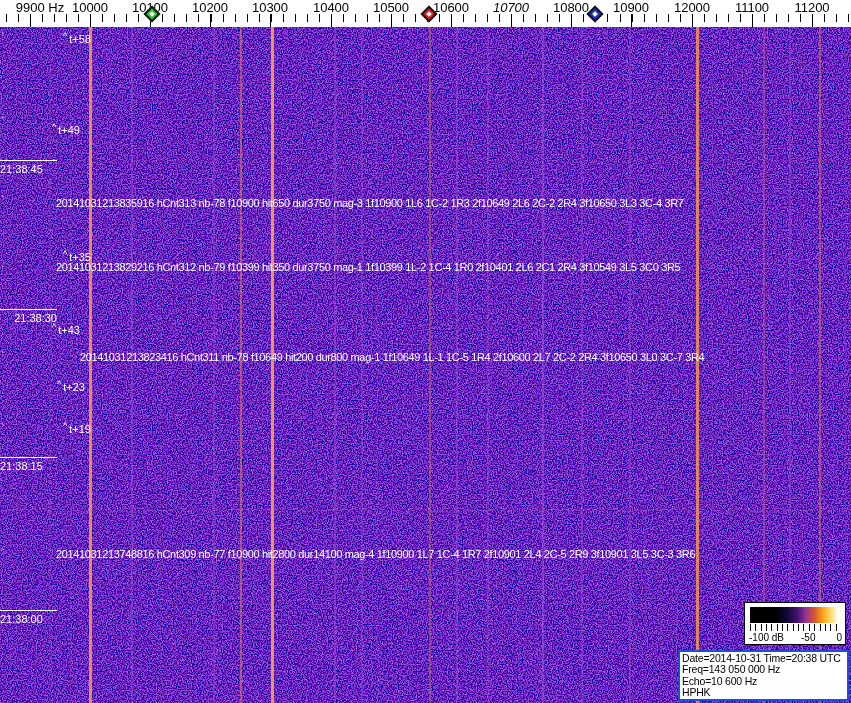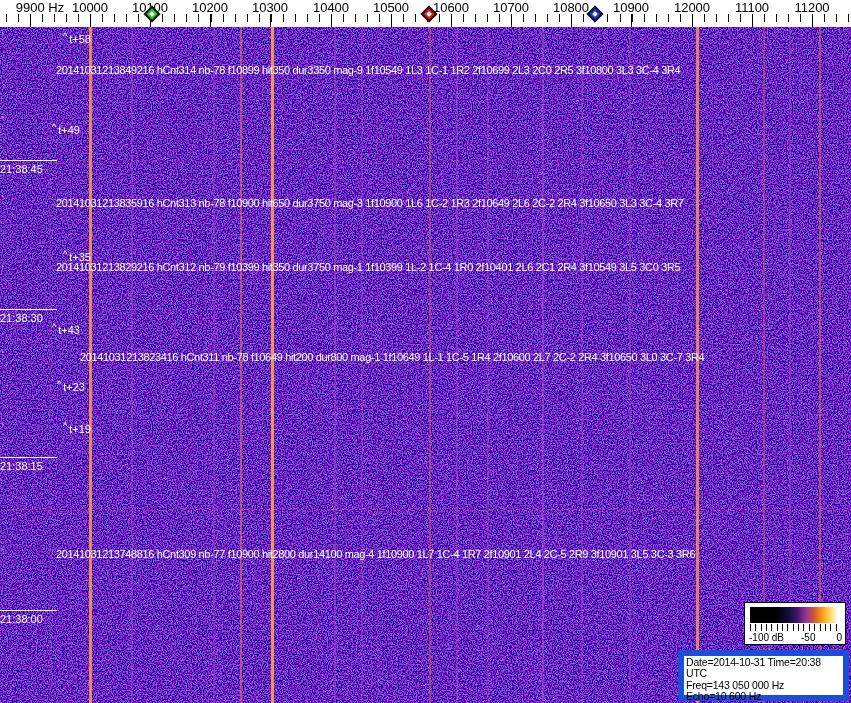--- a/index.html
+++ b/index.html
@@ -30,21 +30,21 @@
   .edgemark{position:absolute;left:1px;color:#fff;font-size:11px;line-height:6px;}
   
   .legend{position:absolute;left:744px;top:602px;width:102px;height:43px;background:#fff;border:1px solid #000;box-sizing:border-box;}
   .legend .bar{position:absolute;left:5px;top:4px;width:91px;height:16px;
        background:linear-gradient(to right,#000 0%,#000 28%,#140a3c 42%,#43136e 52%,#93309c 61%,#d75a2a 71%,#f7a21b 80%,#ffd75e 88%,#fff 97%);}
   .legend .lticks{position:absolute;left:5px;top:21px;width:91px;height:7px;
        background:repeating-linear-gradient(to right,#000 0,#000 1px,transparent 1px,transparent 5.35px);}
   .legend span{position:absolute;top:29px;font-size:10px;color:#000;white-space:nowrap;}
   .legend .ll{left:4px;} .legend .lm{left:56px;} .legend .lr{right:3px;}
   
-  .info{position:absolute;left:678px;top:650px;width:171px;height:51px;background:#fff;border:6px solid #1d4ed8;
+  .info{position:absolute;left:678px;top:650px;width:171px;height:51px;background:#fff;border:2px solid #1d4ed8;
         box-sizing:border-box;padding:1px 2px;font-size:10.5px;letter-spacing:-.2px;line-height:11.3px;color:#000;}
 </style>
 </head>
 <body>
 
 <div id="app">
 
   <div class="spectro">
     <svg width="851" height="676">
       <filter id="nz" x="0" y="0" width="100%" height="100%">
@@ -115,21 +115,21 @@
       <div class="flabel" style="left: 210px;">10200</div>
       <div class="major-tick" style="left: 210px;"></div>
       <div class="flabel" style="left: 270px;">10300</div>
       <div class="major-tick" style="left: 270px;"></div>
       <div class="flabel" style="left: 331px;">10400</div>
       <div class="major-tick" style="left: 331px;"></div>
       <div class="flabel" style="left: 391px;">10500</div>
       <div class="major-tick" style="left: 391px;"></div>
       <div class="flabel" style="left: 451px;">10600</div>
       <div class="major-tick" style="left: 451px;"></div>
-      <div class="flabel" style="left: 511px;">10700</div>
+      <div class="flabel" style="left: 511px; font-style: italic;">10700</div>
       <div class="major-tick" style="left: 511px;"></div>
       <div class="flabel" style="left: 571px;">10800</div>
       <div class="major-tick" style="left: 571px;"></div>
       <div class="flabel" style="left: 631px;">10900</div>
       <div class="major-tick" style="left: 631px;"></div>
       <div class="flabel" style="left: 692px;">12000</div>
       <div class="major-tick" style="left: 692px;"></div>
       <div class="flabel" style="left: 752px;">11100</div>
       <div class="major-tick" style="left: 752px;"></div>
       <div class="flabel" style="left: 812px;">11200</div>
@@ -156,27 +156,26 @@
     <span class="lr">0</span>
   </div>
 
   <div class="info">
     <div>Date=2014-10-31 Time=20:38 UTC</div>
     <div>Freq=143 050 000 Hz</div>
     <div>Echo=10 600 Hz</div>
     <div>HPHK</div>
   </div>
 
-<div class="det" style="top: 64px;">20141031213849216 hCnt314 nb-78 f10899 hit350 dur3350 mag-9 1f10549 1L3 1C-1 1R2 2f10699 2L3 2C0 2R5 3f10800 3L3 3C-4 3R4</div>
     <div class="det" style="top: 197px;">20141031213835916 hCnt313 nb-78 f10900 hit650 dur3750 mag-3 1f10900 1L6 1C-2 1R3 2f10649 2L6 2C-2 2R4 3f10650 3L3 3C-4 3R7</div>
     <div class="det" style="top: 261px;">20141031213829216 hCnt312 nb-79 f10399 hit350 dur3750 mag-1 1f10399 1L-2 1C-4 1R0 2f10401 2L6 2C1 2R4 3f10549 3L5 3C0 3R5</div>
     <div class="det" style="top: 351px; margin-left: 24px;">20141031213823416 hCnt311 nb-78 f10649 hit200 dur800 mag-1 1f10649 1L-1 1C-5 1R4 2f10600 2L7 2C-2 2R4 3f10650 3L0 3C-7 3R4</div>
     <div class="det" style="top: 548px;">20141031213748816 hCnt309 nb-77 f10900 hit2800 dur14100 mag-4 1f10900 1L7 1C-4 1R7 2f10901 2L4 2C-5 2R9 3f10901 3L5 3C-3 3R6</div>
     <div class="tstamp" style="top: 160px;">21:38:45</div>
-    <div class="tstamp" style="top: 309px;">21:38:30</div>
+    <div class="tstamp" style="top: 309px; text-align: right;">21:38:30</div>
     <div class="tstamp" style="top: 457px;">21:38:15</div>
     <div class="tstamp" style="top: 610px;">21:38:00</div>
     <div class="tmark" style="left: 63px; top: 33px;"><span class="caret">^</span><span>t+58</span></div>
     <div class="tmark" style="left: 52px; top: 124px;"><span class="caret">^</span><span>t+49</span></div>
     <div class="tmark" style="left: 63px; top: 251px;"><span class="caret">^</span><span>t+35</span></div>
     <div class="tmark" style="left: 52px; top: 324px;"><span class="caret">^</span><span>t+43</span></div>
     <div class="tmark" style="left: 57px; top: 381px;"><span class="caret">^</span><span>t+23</span></div>
     <div class="tmark" style="left: 63px; top: 423px;"><span class="caret">^</span><span>t+19</span></div>
     <div class="edgemark" style="top: 34px;">`</div>
     <div class="edgemark" style="top: 118px;">`</div>

